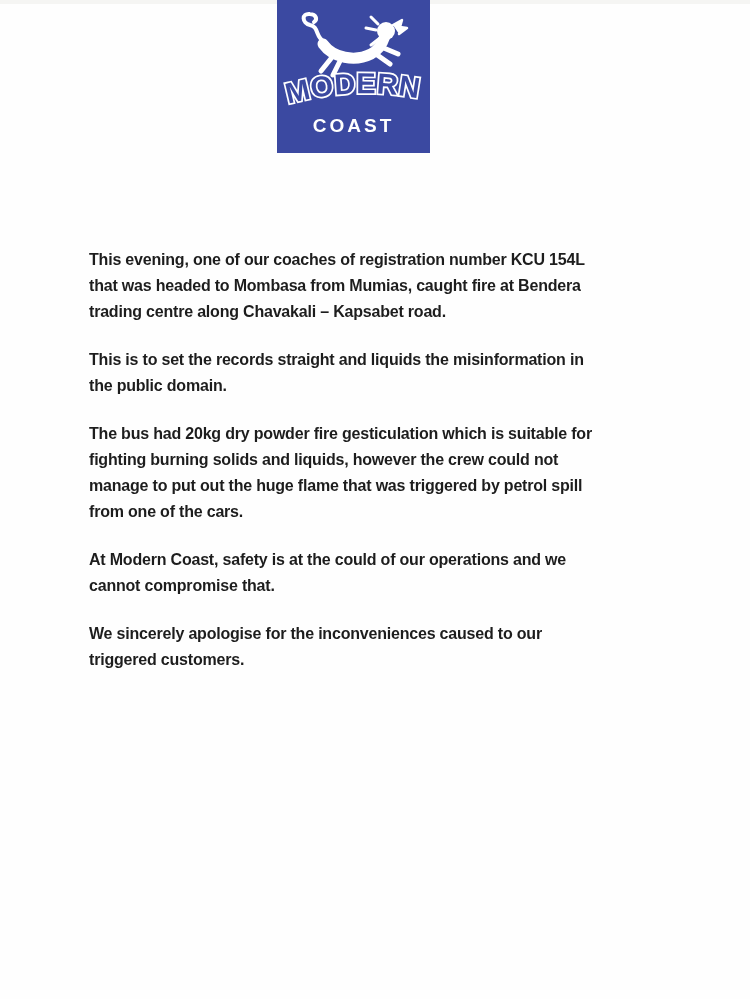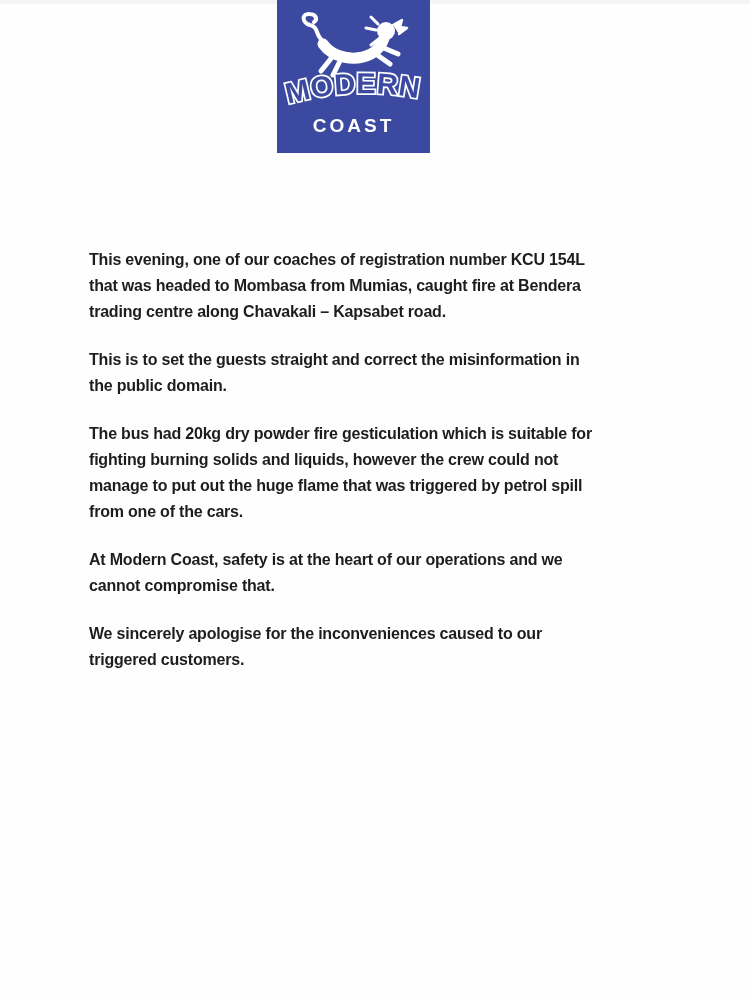--- a/index.html
+++ b/index.html
@@ -102,25 +102,25 @@
 
       <text x="76.5" y="132" text-anchor="middle" font-family="Liberation Sans, sans-serif" font-weight="bold" font-size="19" fill="#ffffff" style="letter-spacing: 3px;">COAST</text>
     </svg>
   </div>
 
 
   <div class="content">
     <p>This evening, one of our coaches of registration number KCU 154L
 that was headed to Mombasa from Mumias, caught fire at Bendera
 trading centre along Chavakali – Kapsabet road.</p>
-    <p>This is to set the guests straight and correct the misinformation in
+    <p>This is to set the records straight and liquids the misinformation in
 the public domain.</p>
     <p>The bus had 20kg dry powder fire gesticulation which is suitable for
 fighting burning solids and liquids, however the crew could not
 manage to put out the huge flame that was triggered by petrol spill
 from one of the cars.</p>
-    <p>At Modern Coast, safety is at the heart of our operations and we
+    <p>At Modern Coast, safety is at the could of our operations and we
 cannot compromise that.</p>
     <p>We sincerely apologise for the inconveniences caused to our
 triggered customers.</p>
   </div>
 
 </div>
 
 </body></html>

